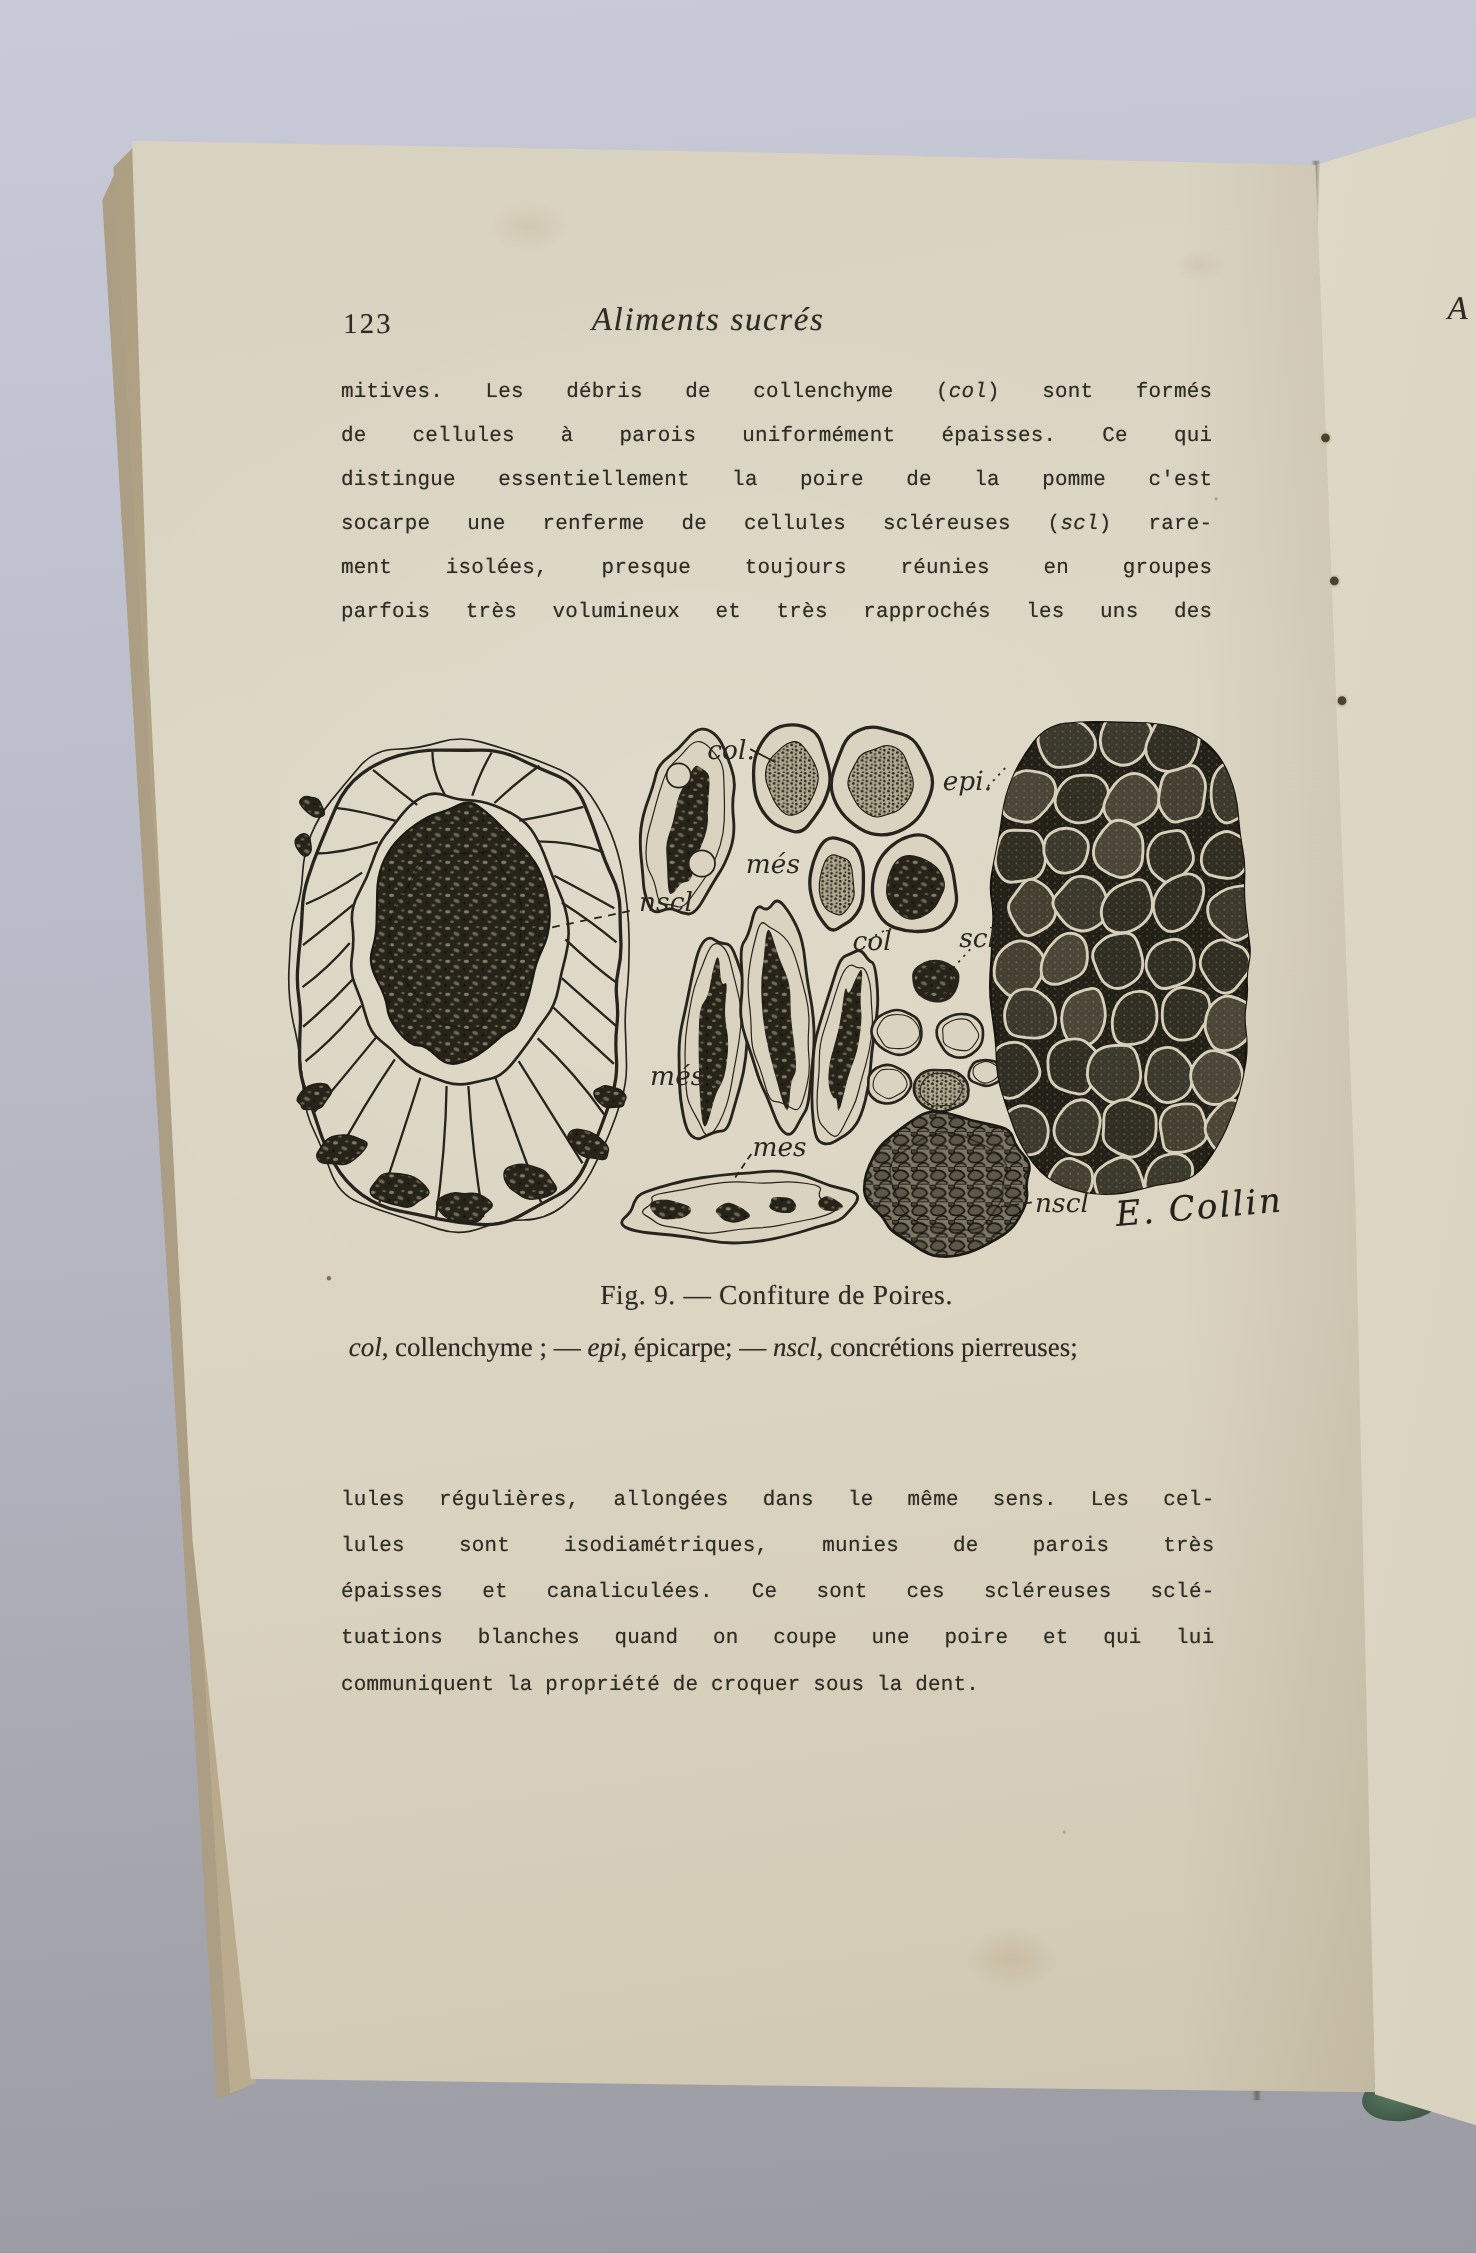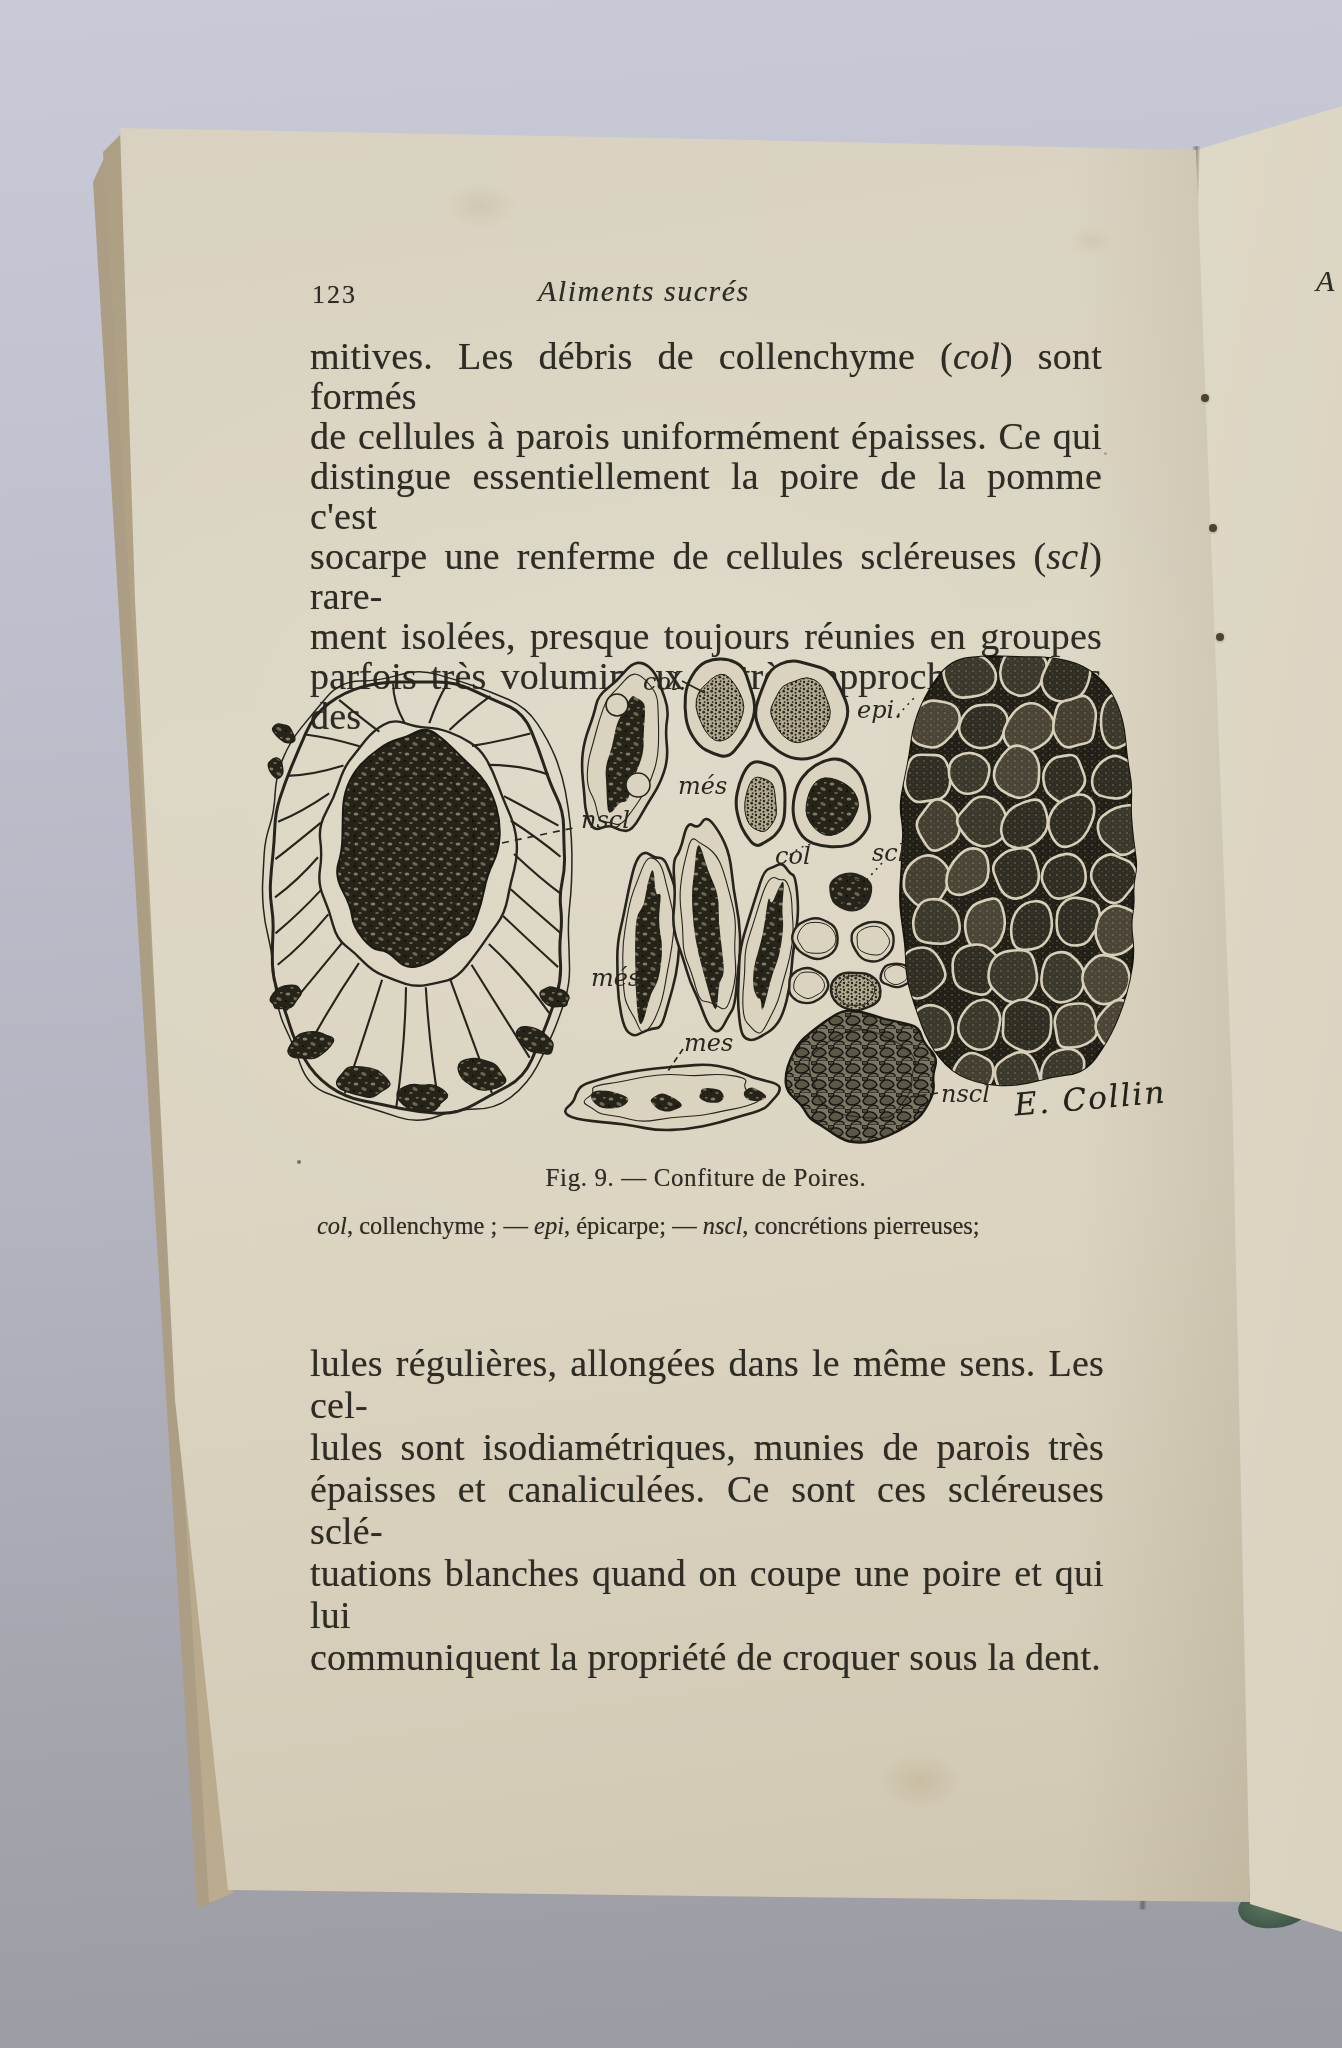--- a/index.html
+++ b/index.html
@@ -32,21 +32,21 @@
     background:
       linear-gradient(to bottom,rgba(70,60,40,.07) 0,rgba(70,60,40,0) 16px),
       radial-gradient(900px 750px at 630px 760px,rgba(255,255,253,.10),rgba(255,255,255,0) 72%),
       linear-gradient(to right,rgba(120,100,70,.12) 0,rgba(120,100,70,0) 130px),
       linear-gradient(to right,rgba(110,92,60,0) 80%,rgba(110,92,60,.14) 94%,rgba(84,70,44,.30) 100%),
       linear-gradient(172deg,#d8d1bf 0%,#dcd6c4 35%,#dbd4c1 60%,#d3cbb6 85%,#ccc3ad 100%);
     filter:drop-shadow(0 7px 14px rgba(40,40,55,.35));}
   .ink{color:#2e2c25;text-shadow:0 0 .7px rgba(46,44,37,.55);}
   #pagenum{left:312px;top:280px;font-size:26px;letter-spacing:2px;}
   #runhead{left:506px;top:274px;font-size:30px;font-style:italic;letter-spacing:1.5px;margin-left:32px;}
-  .para{line-height:40px;font-size:38px;letter-spacing:.2px;}
+  .para{line-height:40px;font-size:19px;letter-spacing:.2px;font-family:Liberation Mono, monospace;}
   #para1{left:310px;top:336px;width:792px;}
   #para2{left:310px;top:1342px;width:794px;line-height:42px;}
   .para .line{text-align:justify;text-align-last:justify;white-space:normal;}
   #para2 .line:last-child{text-align-last:auto;}
   .it{font-style:italic;}
   #caption{left:310px;top:1164px;width:792px;text-align:center;font-size:25px;letter-spacing:.6px;}
   #legend{left:295px;top:1210px;width:813px;font-size:24.5px;line-height:32px;}
   #legend .line{text-align:justify;text-align-last:justify;}
   #legend .line:last-child{text-align-last:auto;padding-left:22px;}
   #figwrap{left:250px;top:645px;width:910px;height:510px;}

